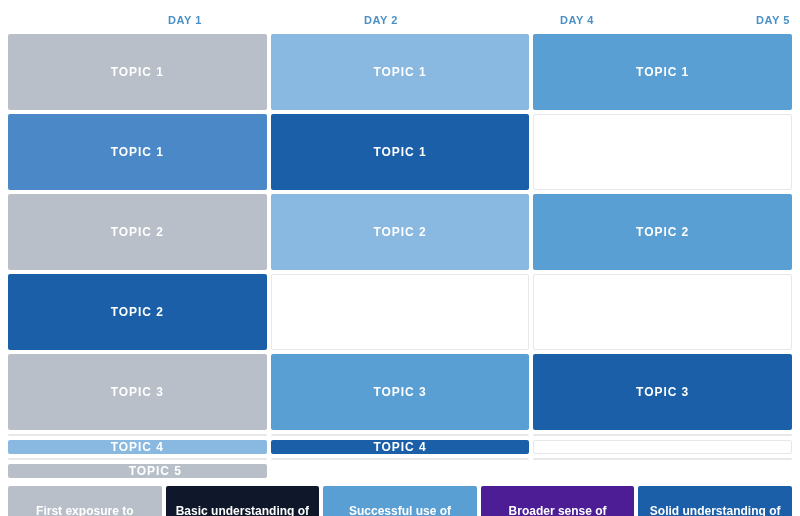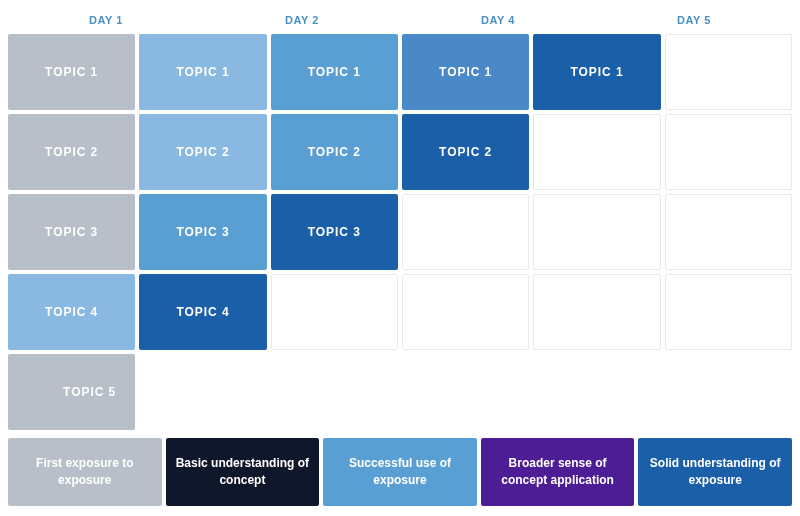--- a/index.html
+++ b/index.html
@@ -18,33 +18,33 @@
     }
 
     
     .header-row {
       display: flex;
       margin-bottom: 4px;
     }
 
     .header-cell {
       flex: 1;
-      text-align: center;
+      text-align: right;
       font-size: 11px;
       font-weight: 700;
       color: #4a90c4;
       letter-spacing: 0.05em;
       padding: 4px 2px;
       text-transform: uppercase;
     }
 
     
     .main-grid {
       display: grid;
-      grid-template-columns: repeat(6, 1fr);
+      grid-template-columns: repeat(3, 1fr);
       grid-template-rows: repeat(5, 76px);
       gap: 4px;
       margin-bottom: 8px;
     }
 
     .cell {
       display: flex;
       align-items: center;
       justify-content: center;
       font-size: 12px;

